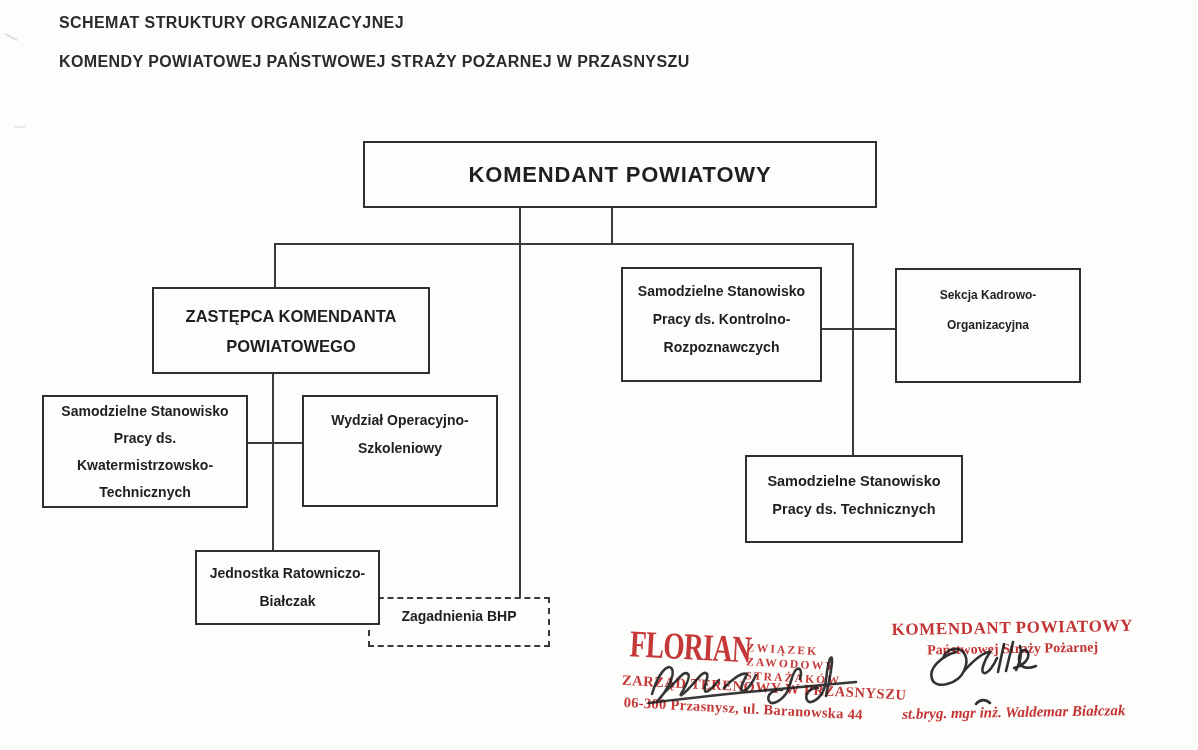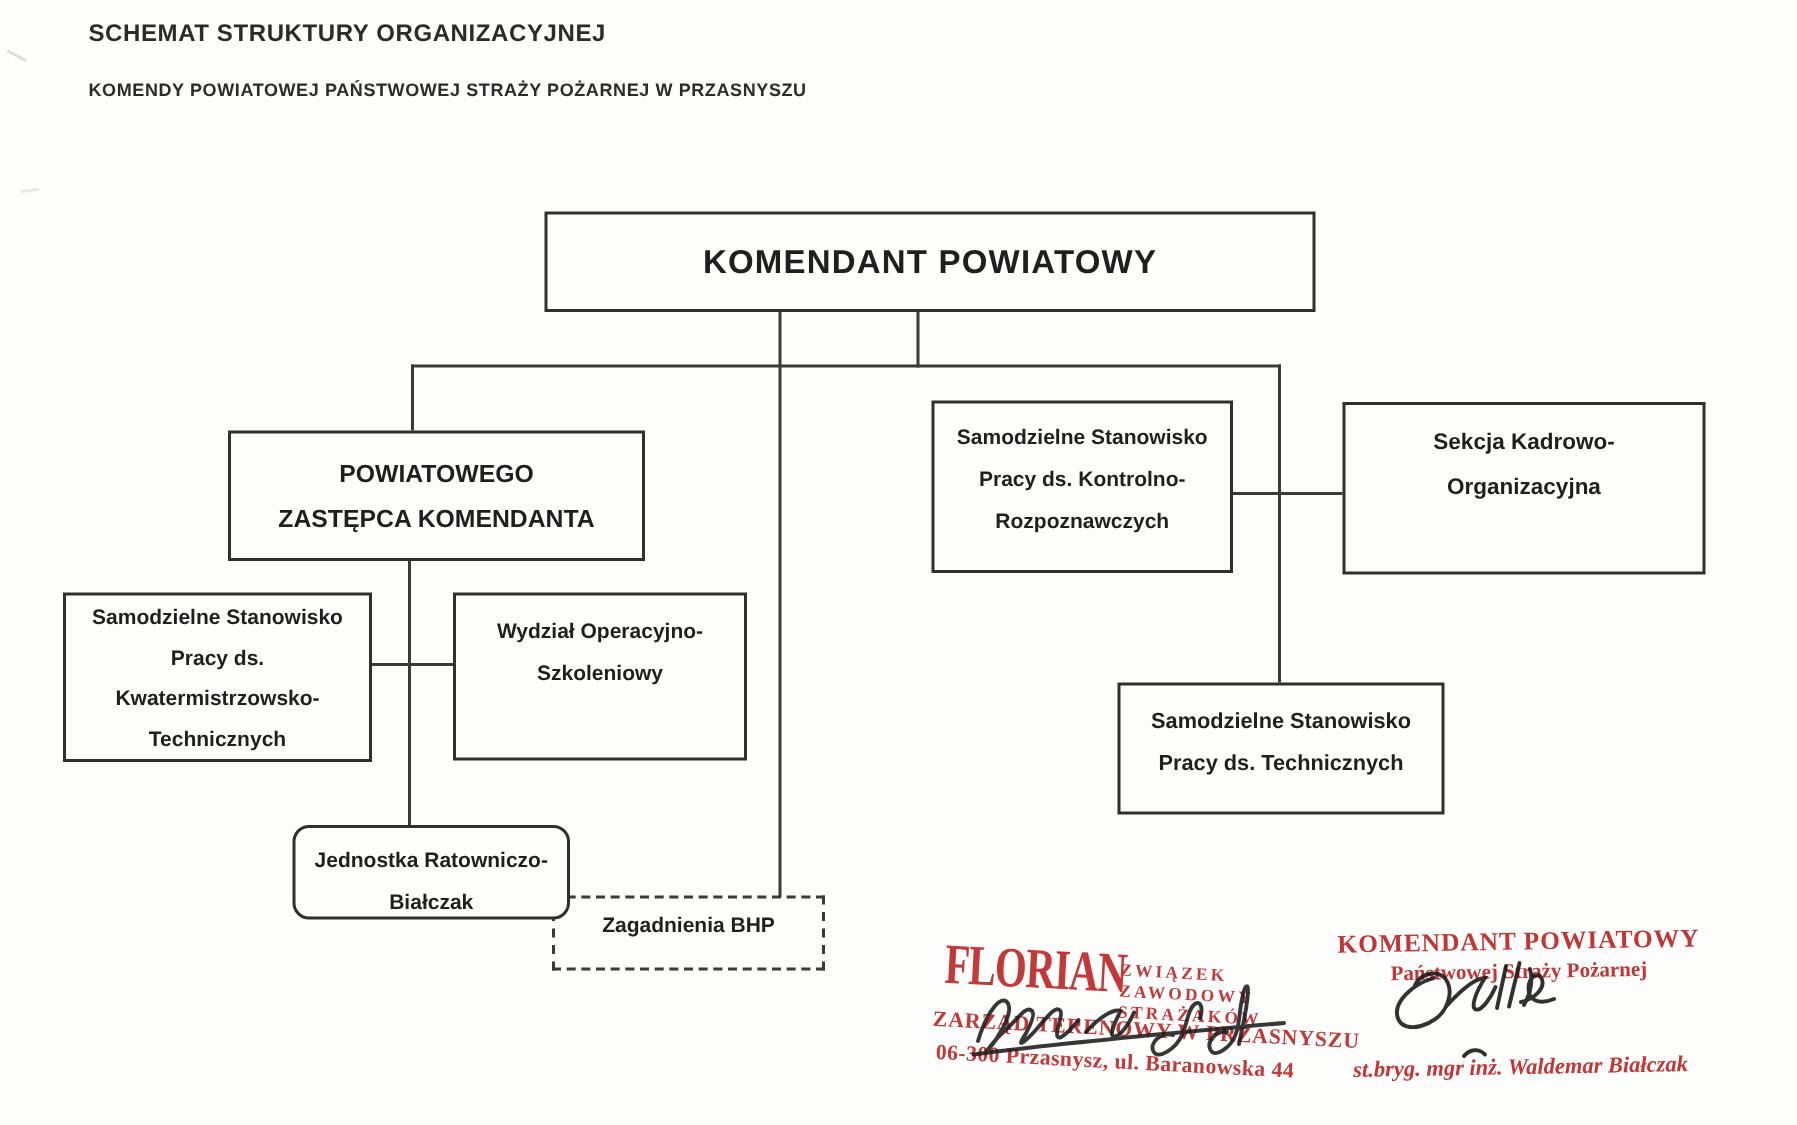--- a/index.html
+++ b/index.html
@@ -5,21 +5,21 @@
   html,body { margin:0; padding:0; background:#ffffff; }
   .page {
     position:relative; width:1198px; height:750px;
     background:#fdfdfc; overflow:hidden;
     font-family:"Liberation Sans", sans-serif;
     color:#1f1f1f;
   }
   
   .titles { position:absolute; left:59px; top:14px; width:1140px; text-align:left; }
   .t1 { font-size:16px; font-weight:bold; letter-spacing:0.4px; color:#2b2b2b; }
-  .t2 { font-size:12px; font-weight:bold; letter-spacing:0.4px; color:#2b2b2b; margin-top:21px; }
+  .t2 { font-size:16px; font-weight:bold; letter-spacing:0.4px; color:#2b2b2b; margin-top:21px; }
 
   
   .ln { position:absolute; background:#3a3a3a; z-index:1; }
 
   
   .box {
     position:absolute; box-sizing:border-box;
     border:2px solid #2f2f2f; background:#fdfdfc;
     display:flex; flex-direction:column; align-items:center;
     text-align:center; font-weight:bold; z-index:2;
@@ -28,26 +28,26 @@
   .b-komendant { left:363px; top:141px; width:514px; height:67px;
                  justify-content:center; font-size:22px; letter-spacing:0.8px; }
   .b-zastepca  { left:152px; top:287px; width:278px; height:87px;
                  justify-content:center; font-size:16.5px; line-height:30px; }
   .b-kwater    { left:42px;  top:395px; width:206px; height:113px;
                  justify-content:center; font-size:14px; line-height:27px; }
   .b-wydzial   { left:302px; top:395px; width:196px; height:112px;
                  padding-top:9px; font-size:14px; line-height:28px; }
   .b-kontrolno { left:621px; top:267px; width:201px; height:115px;
                  padding-top:8px; font-size:14px; line-height:28px; }
-  .b-sekcja    { left:895px; top:268px; width:242px; height:115px;
-                 padding-top:10px; font-size:15px; line-height:30px; }
+  .b-sekcja    { left:895px; top:268px; width:186px; height:115px;
+                 padding-top:10px; font-size:12px; line-height:30px; }
   .b-finanse   { left:745px; top:455px; width:218px; height:88px;
                  padding-top:10px; font-size:14.5px; line-height:28px; }
-  .b-jednostka { left:195px; top:550px; width:185px; height:63px;
-                 padding-top:7px; font-size:14px; line-height:28px; z-index:3;border-radius:11px; }
+  .b-jednostka { left:195px; top:550px; width:185px; height:75px;
+                 padding-top:7px; font-size:14px; line-height:28px; z-index:3; }
   .b-bhp       { left:368px; top:597px; width:182px; height:50px;
                  border:2px dashed #3a3a3a; background:transparent;
                  padding-top:9px; font-size:14px; z-index:2; }
 
   
   .stamp { position:absolute; z-index:5; font-family:"Liberation Serif", serif; }
   .florian-stamp { left:622px; top:631px; width:236px; height:102px;
                    color:#c02a2a; transform:rotate(3deg); opacity:0.93; }
   .florian-name { position:absolute; left:6px; top:-4px; font-size:38px; font-weight:bold;
                   letter-spacing:-1px; transform:scaleX(0.72); transform-origin:left top;
@@ -91,22 +91,22 @@
   <div class="ln" style="left:852px; top:243px; width:2px; height:214px;"></div>
   <div class="ln" style="left:822px; top:328px; width:75px; height:2px;"></div>
   <div class="ln" style="left:272px; top:372px; width:2px; height:180px;"></div>
   <div class="ln" style="left:246px; top:442px; width:58px; height:2px;"></div>
 
   <div class="box b-komendant">
     <div>KOMENDANT POWIATOWY</div>
   </div>
 
   <div class="box b-zastepca">
+    <div>ZASTĘPCA KOMENDANTA</div>
     <div>POWIATOWEGO</div>
-    <div>ZASTĘPCA KOMENDANTA</div>
   </div>
 
   <div class="box b-kwater">
     <div>Samodzielne Stanowisko</div>
     <div>Pracy ds.</div>
     <div>Kwatermistrzowsko-</div>
     <div>Technicznych</div>
   </div>
 
   <div class="box b-wydzial">

